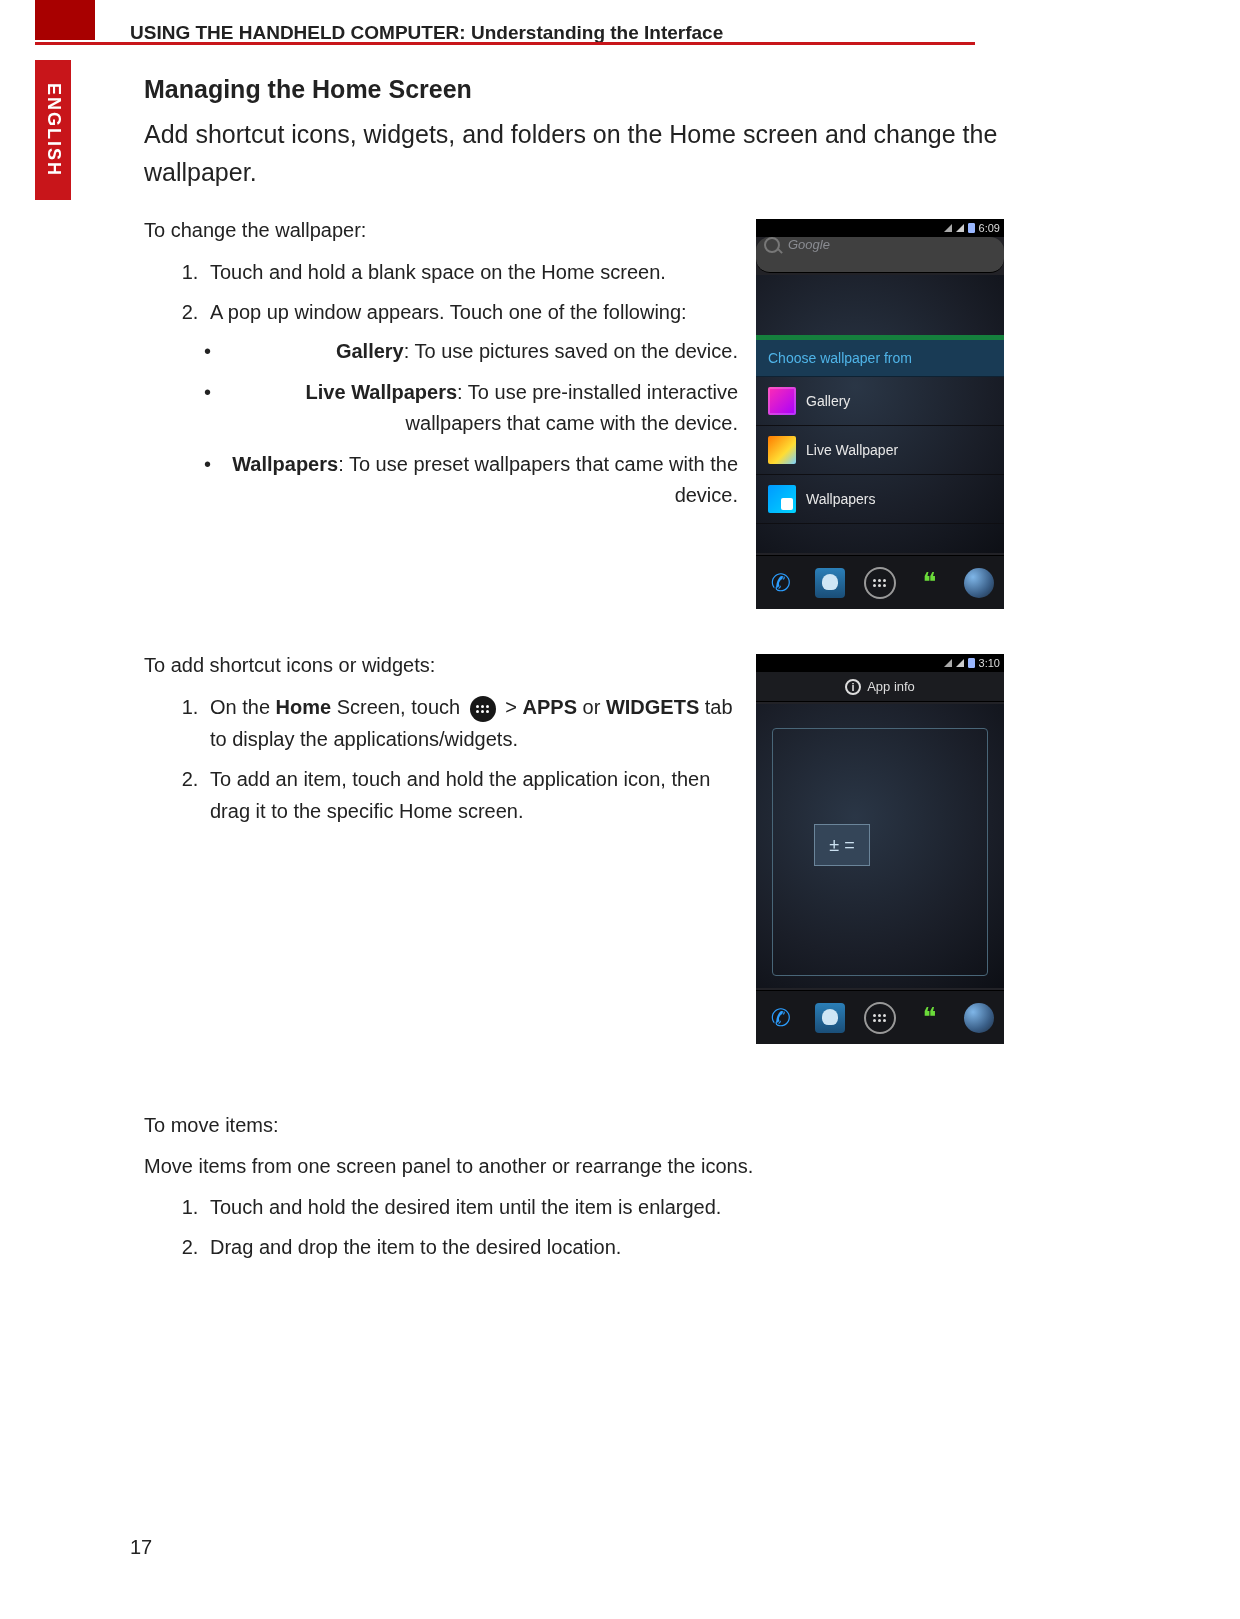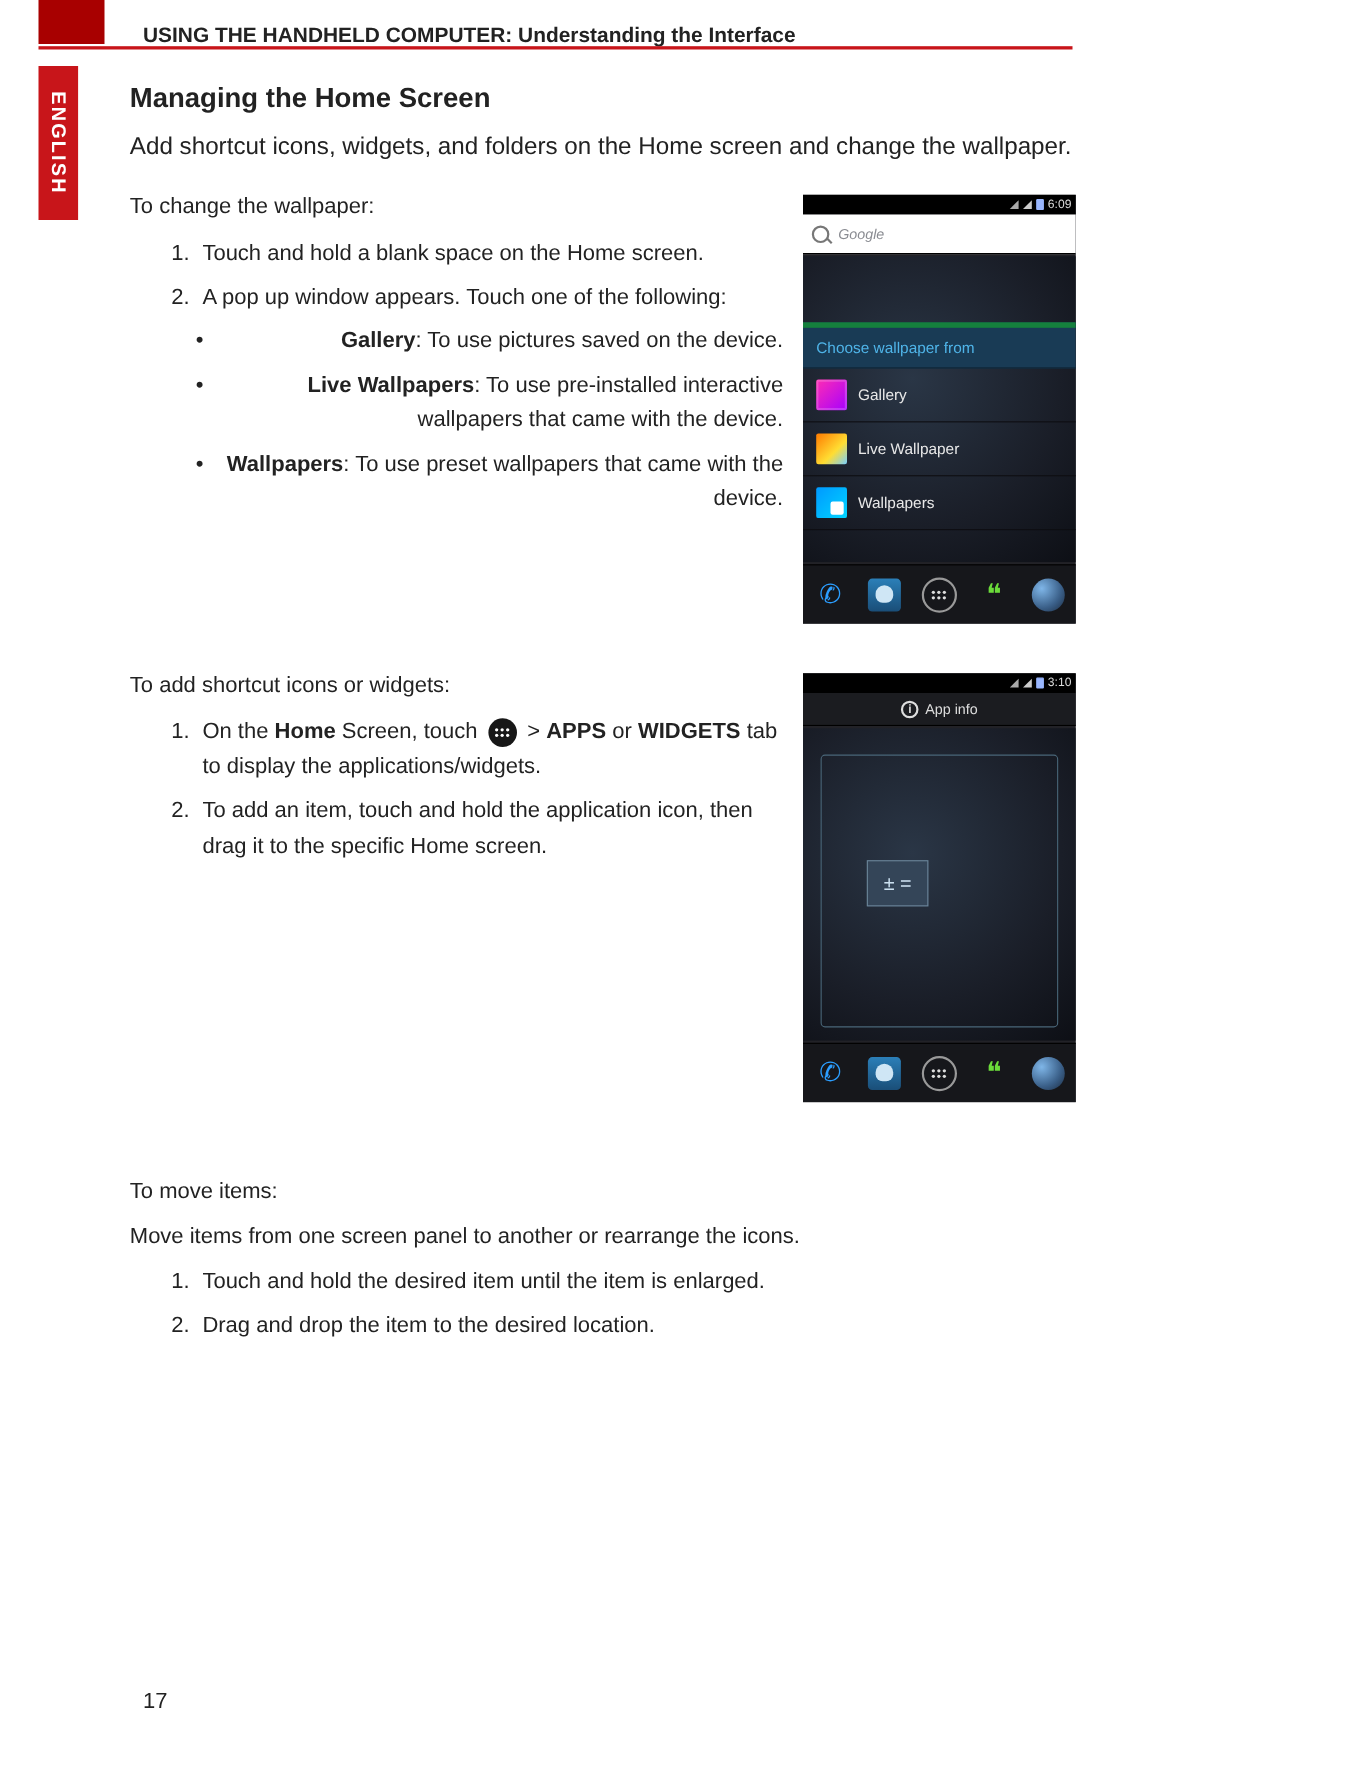--- a/index.html
+++ b/index.html
@@ -39,31 +39,31 @@
     font-size: 18px;
     writing-mode: vertical-rl;
     text-orientation: mixed;
     display: flex;
     align-items: center;
     justify-content: center;
     letter-spacing: 2px;
   }
   .content {
     position: absolute;
-    left: 118px;
+    left: 144px;
     top: 75px;
     width: 860px;
   }
   h2.section-title {
     font-size: 25px;
     font-weight: bold;
     margin-bottom: 12px;
   }
   .intro {
-    font-size: 22px;
+    font-size: 25px;
     line-height: 1.5;
     margin-bottom: 28px;
   }
   .row {
     display: flex;
     align-items: flex-start;
     margin-bottom: 40px;
   }
   .textcol { flex: 1; padding-right: 18px; }
   .sub-head {
@@ -120,24 +120,25 @@
   }
   .statusbar {
     height: 18px; background: #000;
     display: flex; justify-content: flex-end; align-items: center;
     gap: 4px; padding: 0 4px;
     font-size: 11px; color: #ddd;
   }
   .statusbar .tri { width:0;height:0;border-left:8px solid transparent;border-bottom:8px solid #aaa; }
   .statusbar .batt { width:7px;height:10px;background:#9ab7ff;border:1px solid #9ab7ff;border-radius:1px; }
   .searchbar {
-    height: 36px; background: #ffffff;
-    display: flex; align-items: center;
+    height: 36px; background: #404040;
+    display: flex; align-items: flex-start;
     padding: 0 8px; gap: 8px;
     border-bottom: 1px solid #000;
+    border-radius: 14px;
   }
   .searchbar .mag { width:16px;height:16px;border:2px solid #777;border-radius:50%;position:relative; }
   .searchbar .mag::after { content:'';position:absolute;width:6px;height:2px;background:#777;transform:rotate(45deg);right:-5px;bottom:-1px; }
   .searchbar .glabel { color:#8a8c92; font-size:13px; font-style:italic; }
   .bluebar {
     background:#193b55;
     color:#4fb4e8;
     padding: 10px 12px;
     font-size:14px;
     border-top:5px solid #15803d;

